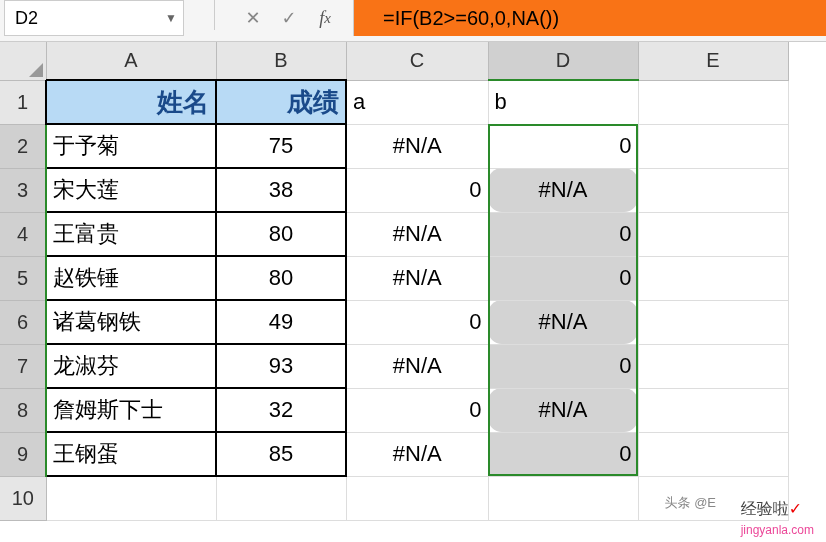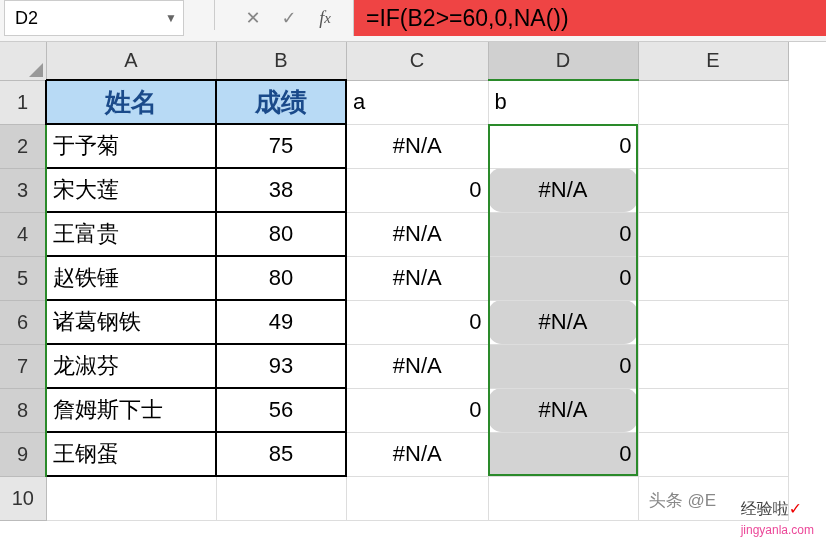--- a/index.html
+++ b/index.html
@@ -6,55 +6,55 @@
     body { font-family: "Microsoft YaHei", Arial, sans-serif; background: #fff; width: 826px; height: 542px; overflow: hidden; position: relative; }
     
     .formula-bar { display: flex; height: 42px; border-bottom: 1px solid #ccc; background: #f5f5f5; }
     .name-box { width: 180px; height: 36px; background: #fff; border: 1px solid #ccc; display: flex; align-items: center; padding-left: 10px; font-size: 18px; margin-left: 4px; position: relative; }
     .name-box-arrow { position: absolute; right: 6px; color: #666; font-size: 12px; }
     .fb-divider { width: 1px; height: 30px; background: #ccc; margin: 0 20px 0 30px; }
     .fb-btn { width: 36px; height: 36px; display: flex; align-items: center; justify-content: center; color: #888; font-size: 18px; cursor: pointer; }
     .fb-btn.cancel { color: #888; }
     .fb-btn.enter { color: #888; }
     .fb-btn.fx { font-style: italic; font-family: "Times New Roman", serif; color: #555; }
-    .formula-input { flex: 1; height: 36px; padding-left: 12px; font-size: 23px; display: flex; align-items: center; background: #ef4444; border-left: 1px solid #ccc; margin-left: 10px; }
+    .formula-input { flex: 1; height: 36px; padding-left: 29px; font-size: 20px; display: flex; align-items: center; background: #f97316; border-left: 1px solid #ccc; margin-left: 10px; }
     
     .grid-area { position: relative; }
     .grid-table { border-collapse: collapse; table-layout: fixed; }
     .corner { width: 46px; height: 38px; background: #e6e6e6; border-right: 1px solid #bbb; border-bottom: 1px solid #bbb; position: relative; }
     .corner::after { content: ""; position: absolute; right: 3px; bottom: 3px; width: 0; height: 0; border-left: 14px solid transparent; border-bottom: 14px solid #999; }
     .col-header { height: 38px; background: #e6e6e6; border-right: 1px solid #bbb; border-bottom: 1px solid #bbb; text-align: center; font-size: 20px; color: #333; font-weight: normal; }
     .col-header.selected { background: #d0d0d0; border-bottom: 2px solid #2a8a2a; }
     .row-header { width: 46px; background: #e6e6e6; border-right: 1px solid #bbb; border-bottom: 1px solid #bbb; text-align: center; font-size: 20px; color: #333; font-weight: normal; }
     .row-header.selected { background: #d0d0d0; border-right: 2px solid #2a8a2a; }
     
     .cell { height: 44px; border-right: 1px solid #ddd; border-bottom: 1px solid #ddd; font-size: 22px; padding: 0 6px; vertical-align: middle; background: #fff; }
     .cell.center { text-align: center; border-radius: 14px; }
     .cell.right { text-align: right; }
     .cell.left { text-align: left; }
     
-    .th-cell { background: #b8daf5; font-weight: bold; color: #1a4a8a; text-align: center; border: 2px solid #000 !important; font-size: 26px; }
+    .th-cell { background: #b8daf5; font-weight: bold; color: #1a4a8a; text-align: right; border: 2px solid #000 !important; font-size: 26px; }
     .data-a { border-left: 2px solid #000 !important; border-right: 2px solid #000 !important; border-bottom: 2px solid #000 !important; border-radius: 18px; }
     .data-b { border-right: 2px solid #000 !important; border-bottom: 2px solid #000 !important; }
     
     .col-A { width: 170px; }
     .col-B { width: 130px; }
     .col-C { width: 142px; }
     .col-D { width: 150px; }
     .col-E { width: 150px; }
     
     .sel-fill { background: #d3d3d3 !important; }
     .sel-anchor { background: #fff !important; }
     
     .selection-border { position: absolute; border: 2px solid #2a8a2a; pointer-events: none; }
     
     .watermark { position: absolute; right: 12px; bottom: 4px; font-size: 16px; color: #444; }
     .watermark .red { color: #e00; }
     .watermark .blue { color: #ec4899; font-size: 12px; }
-    .toutiao { position: absolute; right: 110px; bottom: 30px; font-size: 17px; color: #888; }
+    .toutiao { position: absolute; right: 110px; bottom: 30px; font-size: 13px; color: #888; }
   </style>
 </head>
 <body>
 
 <div class="formula-bar">
   <div class="name-box">
     <span>D2</span>
     <span class="name-box-arrow">▼</span>
   </div>
   <div class="fb-divider"></div>
@@ -129,21 +129,21 @@
     <th class="row-header selected">7</th>
     <td class="cell left data-a">龙淑芬</td>
     <td class="cell center data-b">93</td>
     <td class="cell center">#N/A</td>
     <td class="cell right sel-fill">0</td>
     <td class="cell"></td>
   </tr>
   <tr>
     <th class="row-header selected">8</th>
     <td class="cell left data-a">詹姆斯下士</td>
-    <td class="cell center data-b">56</td>
+    <td class="cell center data-b">32</td>
     <td class="cell right">0</td>
     <td class="cell center sel-fill">#N/A</td>
     <td class="cell"></td>
   </tr>
   <tr>
     <th class="row-header selected">9</th>
     <td class="cell left data-a">王钢蛋</td>
     <td class="cell center data-b">85</td>
     <td class="cell center">#N/A</td>
     <td class="cell right sel-fill">0</td>

